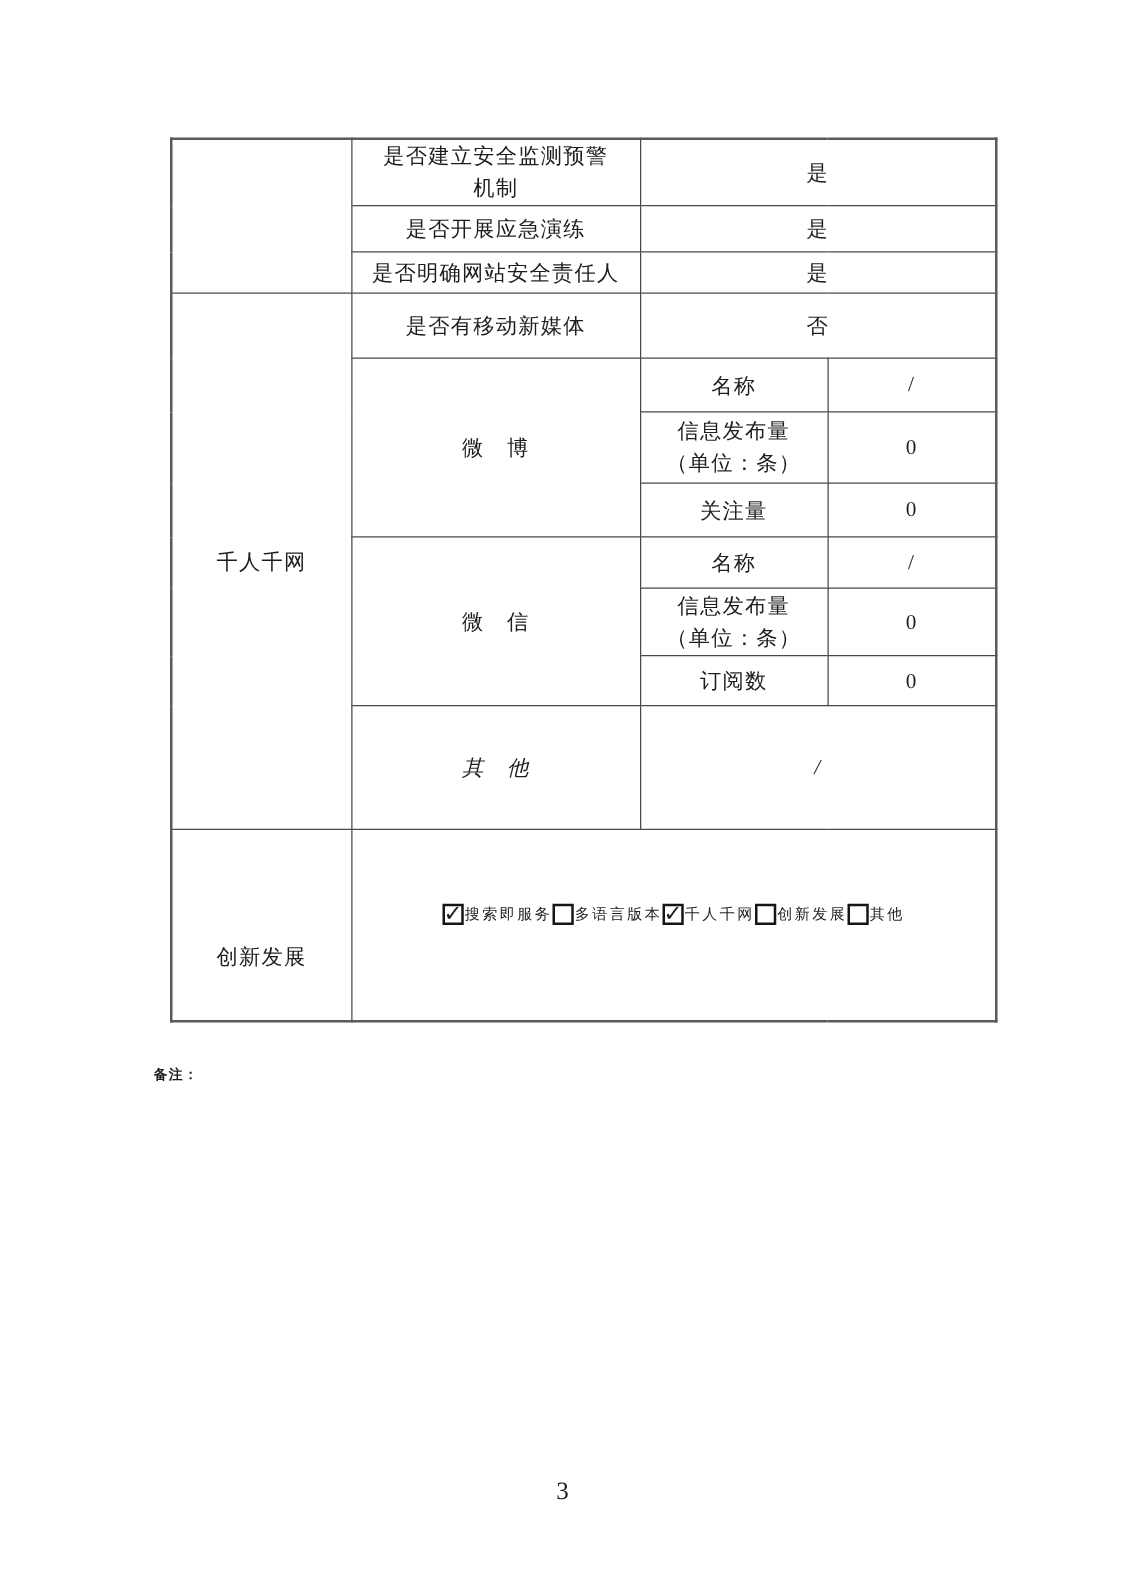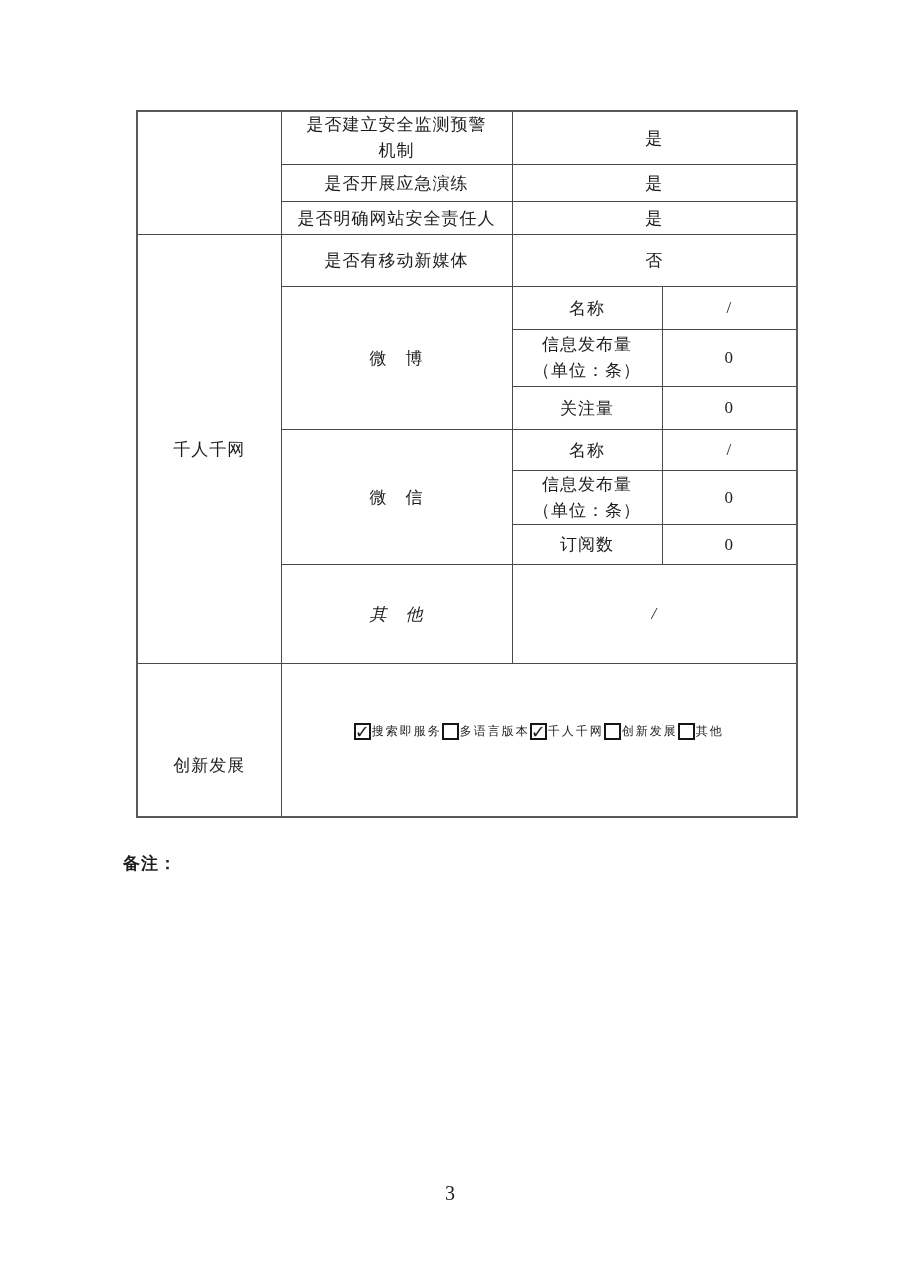--- a/index.html
+++ b/index.html
@@ -58,21 +58,21 @@
     font-size:18px;font-weight:bold;line-height:1;
     letter-spacing:0;
     flex:0 0 auto;
     margin-right:1px;
     font-family:"DejaVu Sans",sans-serif;
   }
   .cb-label{font-size:12px;letter-spacing:2px;}
   .remarks{
     position:absolute;
     left:123px;top:852px;
-    font-size:17px;font-weight:bold;
+    font-size:11px;font-weight:bold;
     letter-spacing:1px;
   }
   .page-number{
     position:absolute;
     left:0;top:1182px;width:900px;
     text-align:center;
     font-size:20px;
   }
 </style>
 </head>

